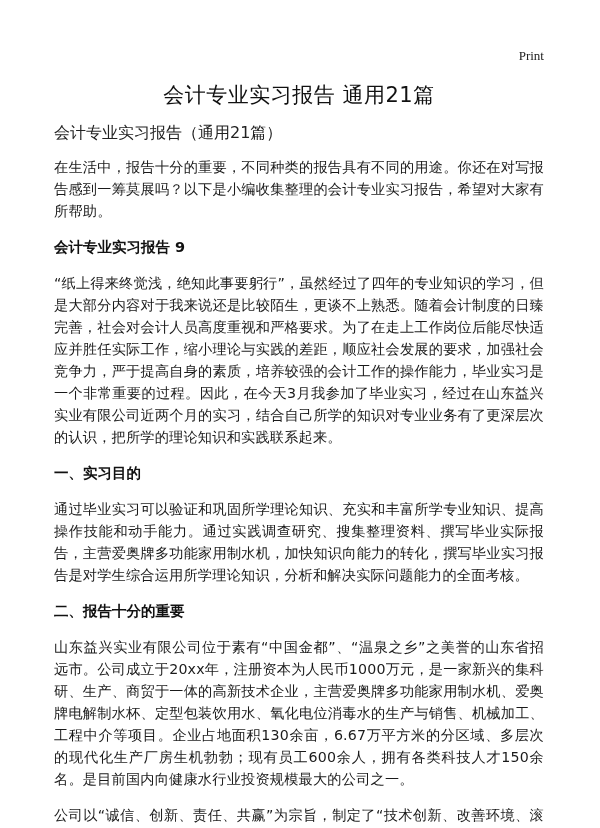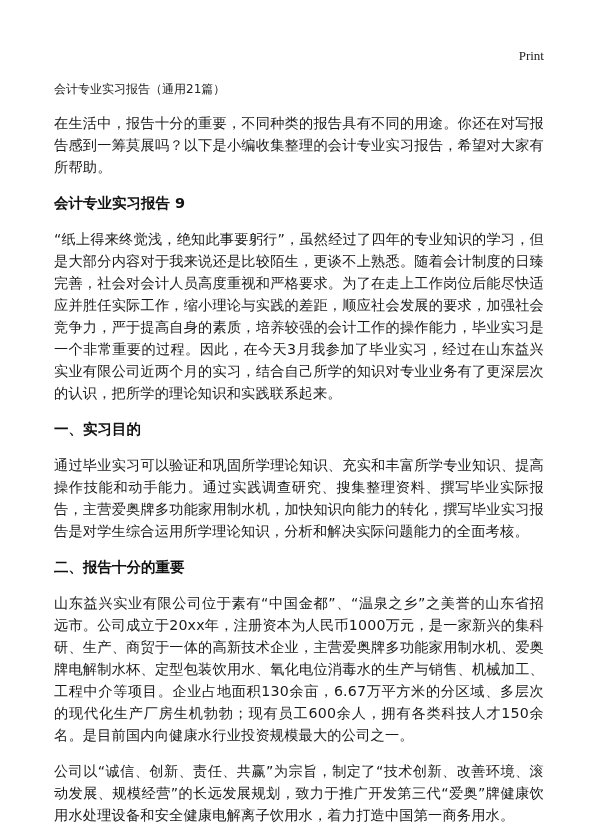--- a/index.html
+++ b/index.html
@@ -35,21 +35,21 @@
       margin: 14px 0 0 0;
       text-align: center;
       font-size: 21px;
       font-weight: normal;
       line-height: 30px;
       color: #111;
       letter-spacing: 0.5px;
     }
     .subtitle {
       margin: 12px 0 0 0;
-      font-size: 12px;
+      font-size: 16px;
       line-height: 22px;
       color: #222;
     }
     p.body {
       margin: 0;
       font-size: 14.2px;
       line-height: 22px;
       color: #1a1a1a;
       text-align: justify;
       letter-spacing: 0.2px;
@@ -63,20 +63,21 @@
       line-height: 22px;
       color: #111;
     }
   </style>
 </head>
 <body>
 
 <div class="page">
   <a class="print-link">Print</a>
 
+  <h1 class="doc-title">会计专业实习报告 通用21篇</h1>
 
   <div class="subtitle">会计专业实习报告（通用21篇）</div>
 
   <div class="gap-s"></div>
   <p class="body">在生活中，报告十分的重要，不同种类的报告具有不同的用途。你还在对写报告感到一筹莫展吗？以下是小编收集整理的会计专业实习报告，希望对大家有所帮助。</p>
 
   <div class="gap-m"></div>
   <h2 class="section">会计专业实习报告 9</h2>
 
   <div class="gap-m"></div>

